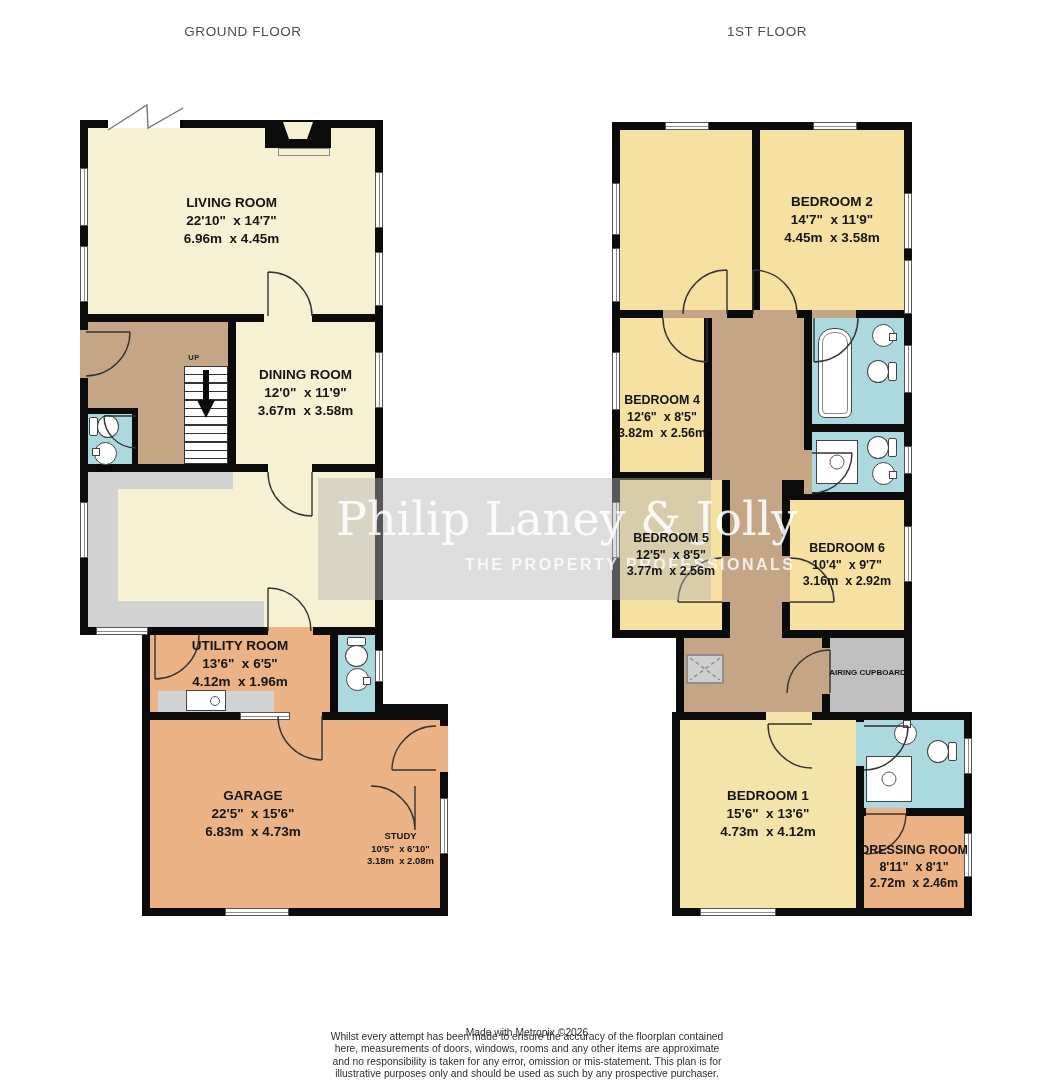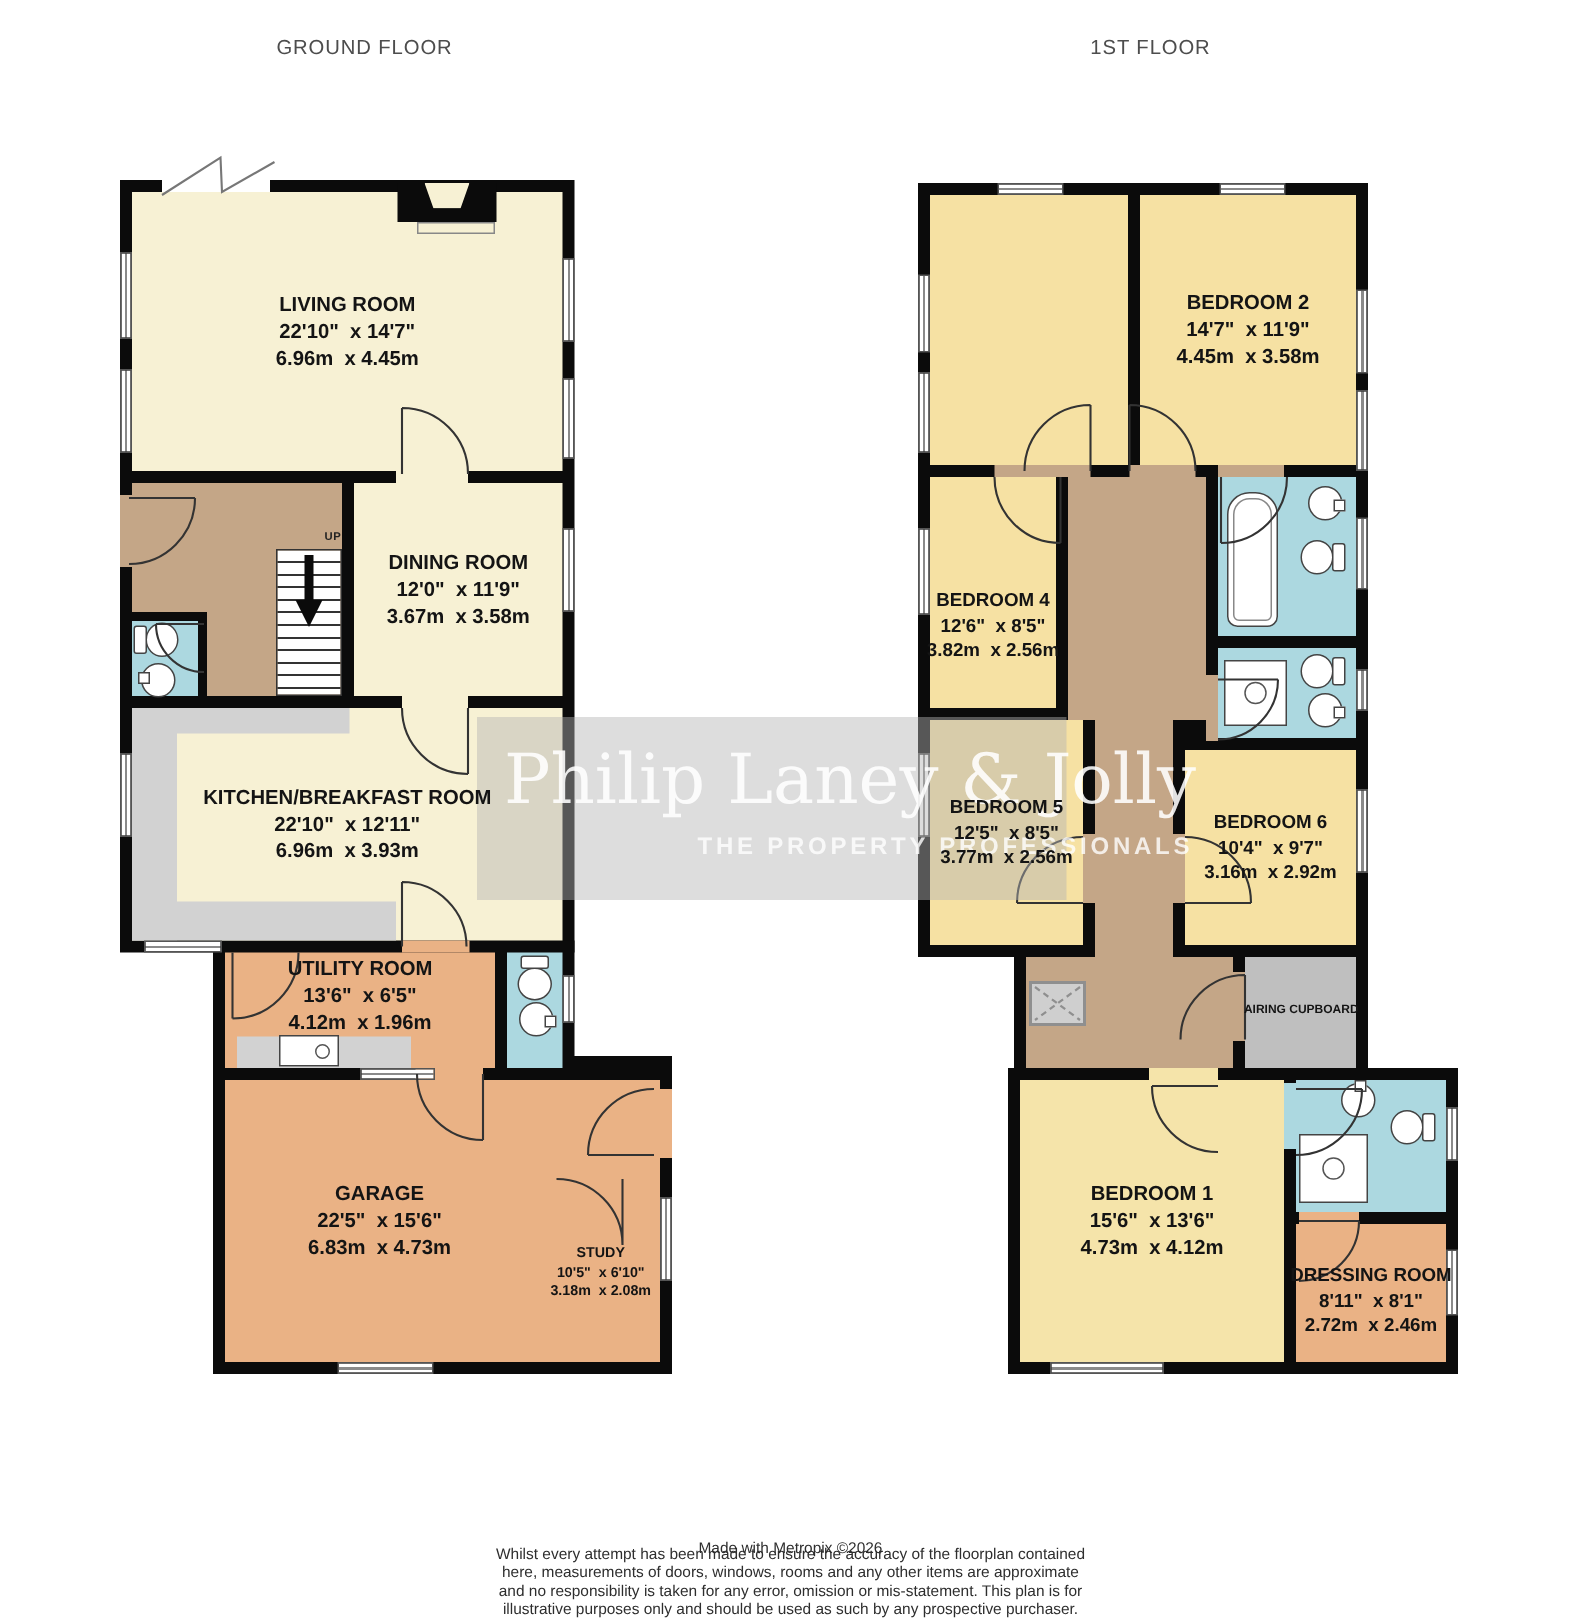--- a/index.html
+++ b/index.html
@@ -79,21 +79,21 @@
   <div class="room gray" style="left:88px;top:601px;width:176px;height:26px"></div>
   <div class="room orange" style="left:150px;top:635px;width:180px;height:77px"></div>
   <div class="room gray" style="left:158px;top:691px;width:116px;height:21px"></div>
   <div class="room blue" style="left:338px;top:635px;width:37px;height:77px"></div>
   <div class="room orange" style="left:150px;top:720px;width:290px;height:188px"></div>
   <div class="wall" style="left:353px;top:782px;width:87px;height:8px"></div>
   <div class="wall" style="left:353px;top:782px;width:8px;height:126px"></div>
   <div class="room orange" style="left:361px;top:790px;width:79px;height:118px"></div>
 
   <div class="stairs" style="left:184px;top:366px;width:44px;height:98px"></div>
-  <div class="uplbl" style="left:200px;top:353px;width:44px">UP</div>
+  <div class="uplbl" style="left:172px;top:353px;width:44px">UP</div>
 
   <div class="wall" style="left:265px;top:122px;width:66px;height:26px;z-index:6"></div>
   <div class="abs" style="left:283px;top:122px;width:30px;height:17px;z-index:7;background:#f7f1d4;clip-path:polygon(0 0,100% 0,80% 100%,20% 100%)"></div>
   <div class="abs" style="left:278px;top:148px;width:50px;height:6px;z-index:7;background:#f7f1d4;border:1px solid #888"></div>
 
   <div class="gap" style="left:108px;top:120px;width:72px;height:8px;background:#fff"></div>
   <div class="gap cream" style="left:264px;top:314px;width:48px;height:8px"></div>
   <div class="gap tan" style="left:80px;top:330px;width:8px;height:48px"></div>
   <div class="gap cream" style="left:268px;top:464px;width:44px;height:8px"></div>
   <div class="gap orange" style="left:268px;top:627px;width:45px;height:8px"></div>
@@ -234,23 +234,20 @@
   <div class="wm-box" style="left:318px;top:478px;width:393px;height:122px"></div>
   <div class="wm-brand" style="left:336px;top:492px">Philip Laney &amp; Jolly</div>
   <div class="wm-tag" style="left:465px;top:556px;width:300px">THE PROPERTY PROFESSIONALS</div>
 
   <div class="lbl" style="left:88px;top:128px;width:287px;height:186px">
     <span>LIVING ROOM</span><span>22'10"  x 14'7"</span><span>6.96m  x 4.45m</span>
   </div>
   <div class="lbl" style="left:236px;top:322px;width:139px;height:142px">
     <span>DINING ROOM</span><span>12'0"  x 11'9"</span><span>3.67m  x 3.58m</span>
   </div>
-  <div class="lbl" style="left:88px;top:472px;width:287px;height:155px">
-    <span>KITCHEN/BREAKFAST ROOM</span><span>22'10"  x 12'11"</span><span>6.96m  x 3.93m</span>
-  </div>
   <div class="lbl" style="left:150px;top:635px;width:180px;height:58px">
     <span>UTILITY ROOM</span><span>13'6"  x 6'5"</span><span>4.12m  x 1.96m</span>
   </div>
   <div class="lbl" style="left:150px;top:720px;width:290px;height:188px;transform:translateX(-42px)">
     <span>GARAGE</span><span>22'5"  x 15'6"</span><span>6.83m  x 4.73m</span>
   </div>
   <div class="lbl small-lbl" style="left:361px;top:790px;width:79px;height:118px">
     <span>STUDY</span><span>10'5"  x 6'10"</span><span>3.18m  x 2.08m</span>
   </div>
 

